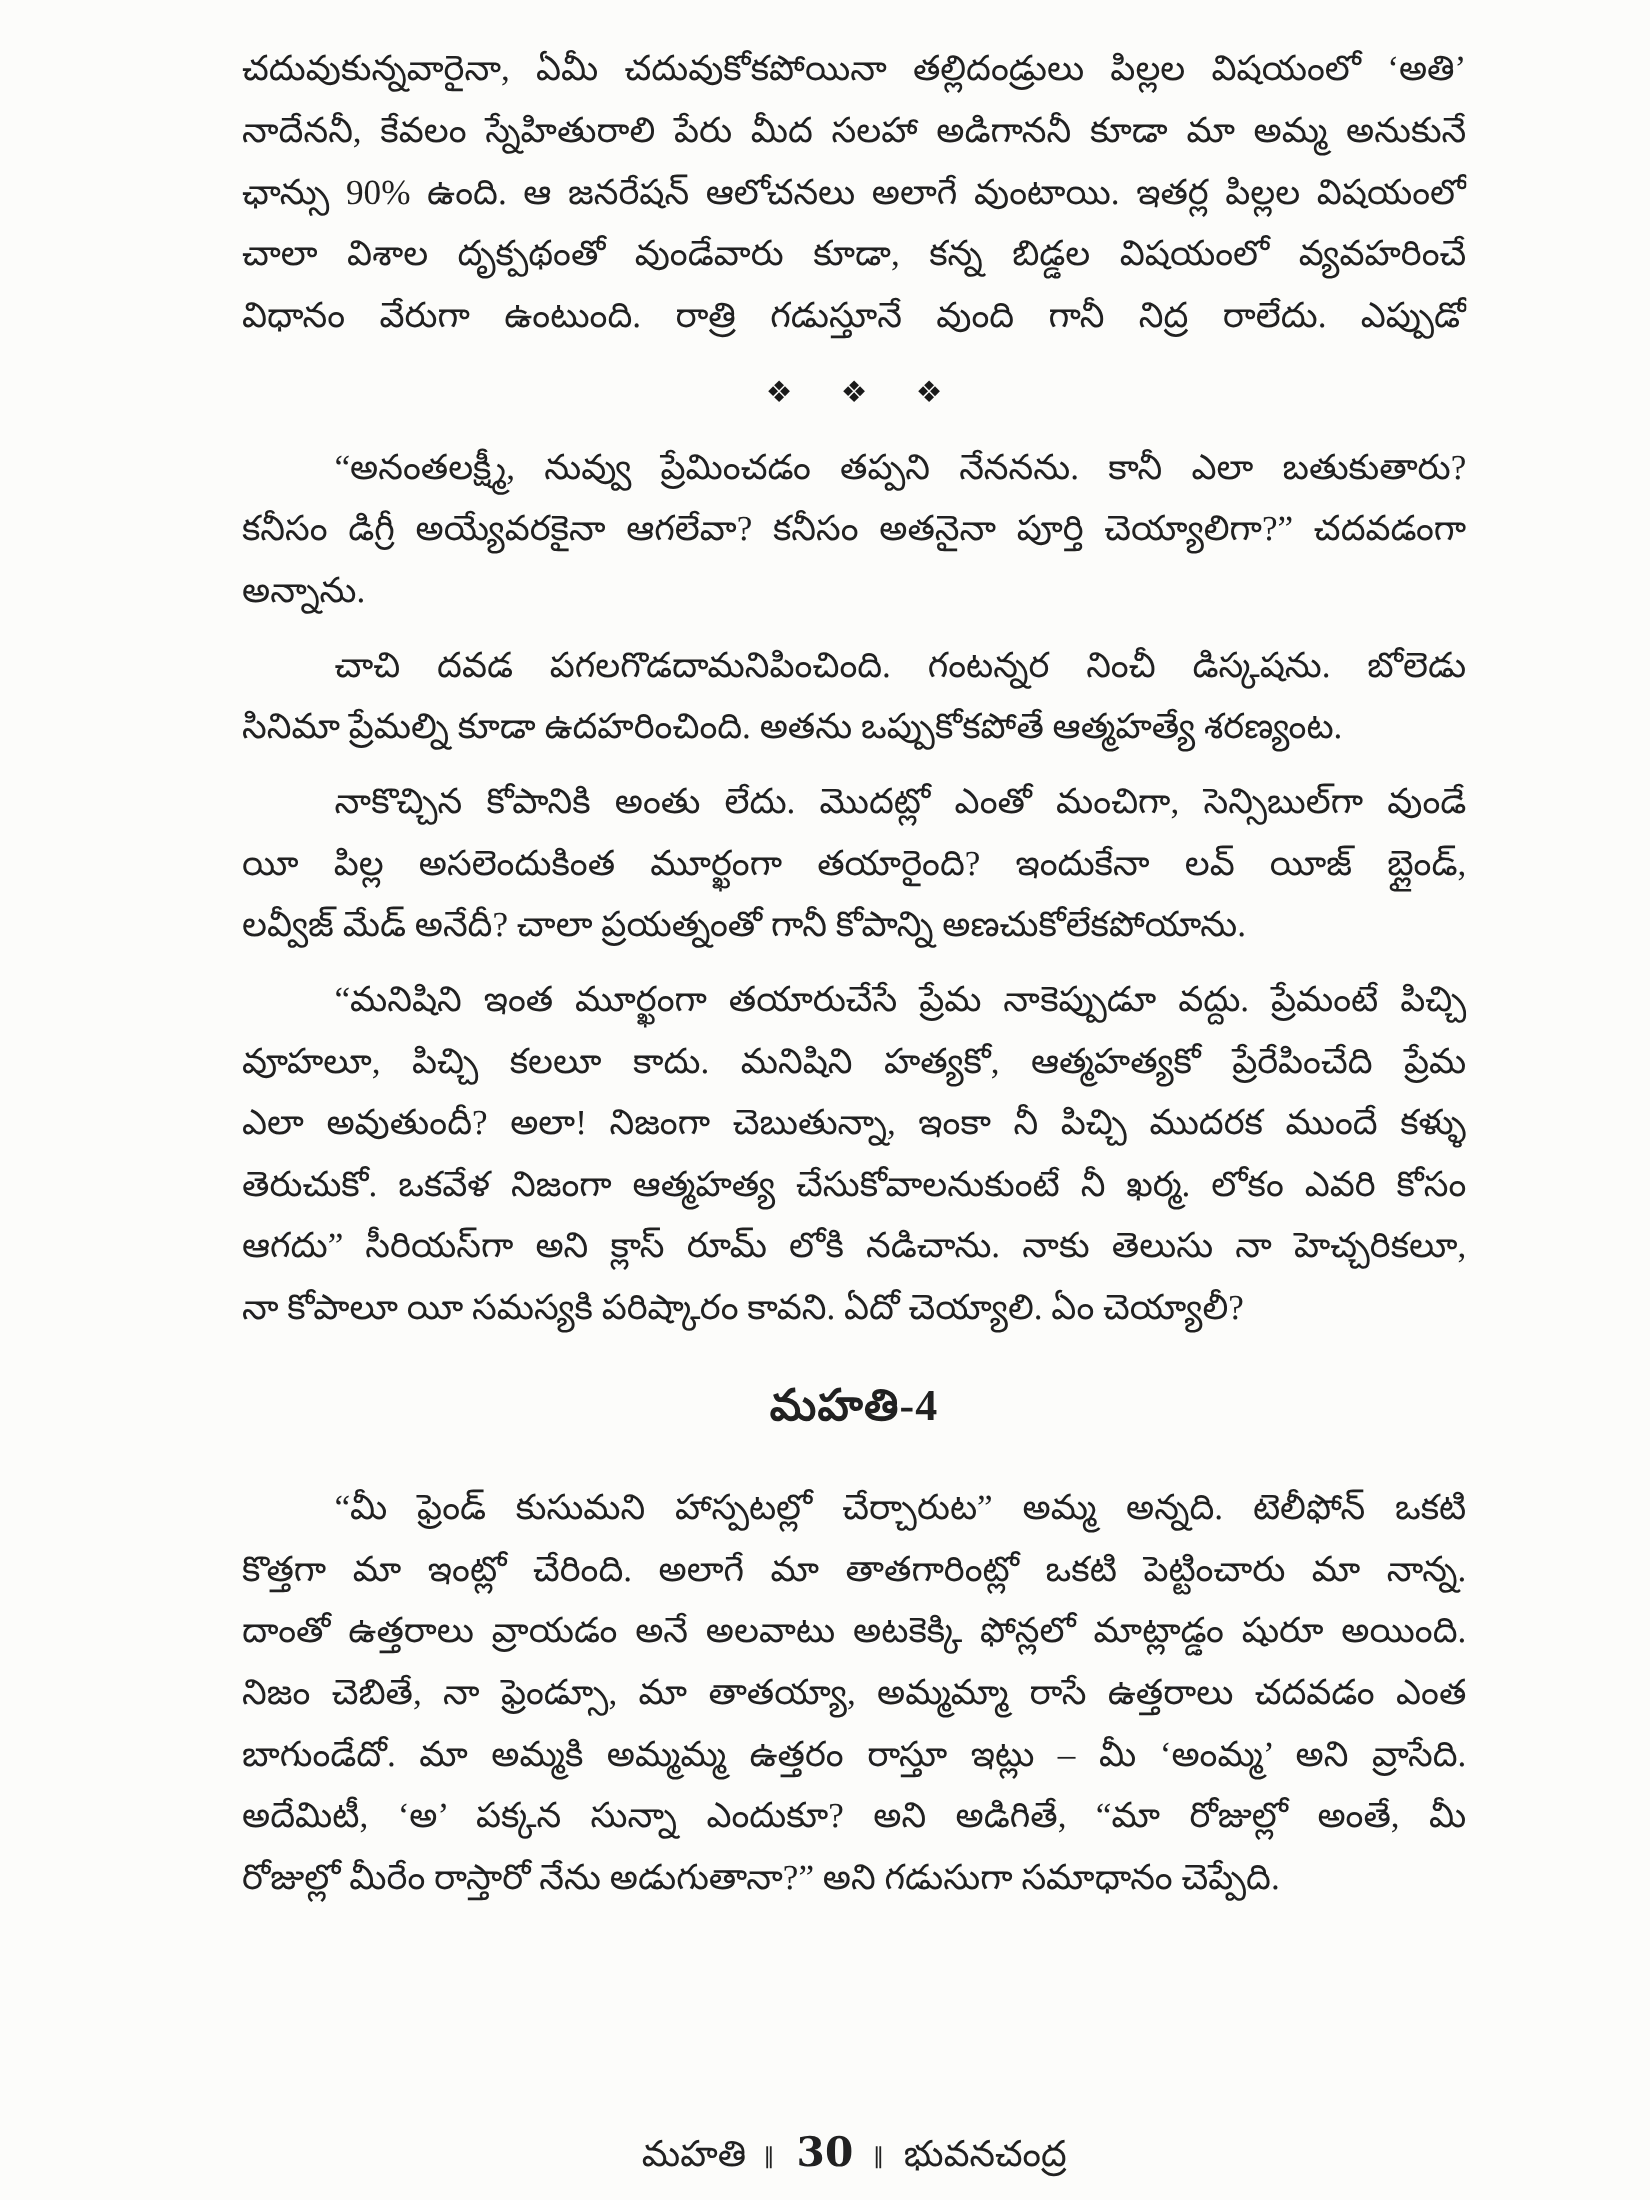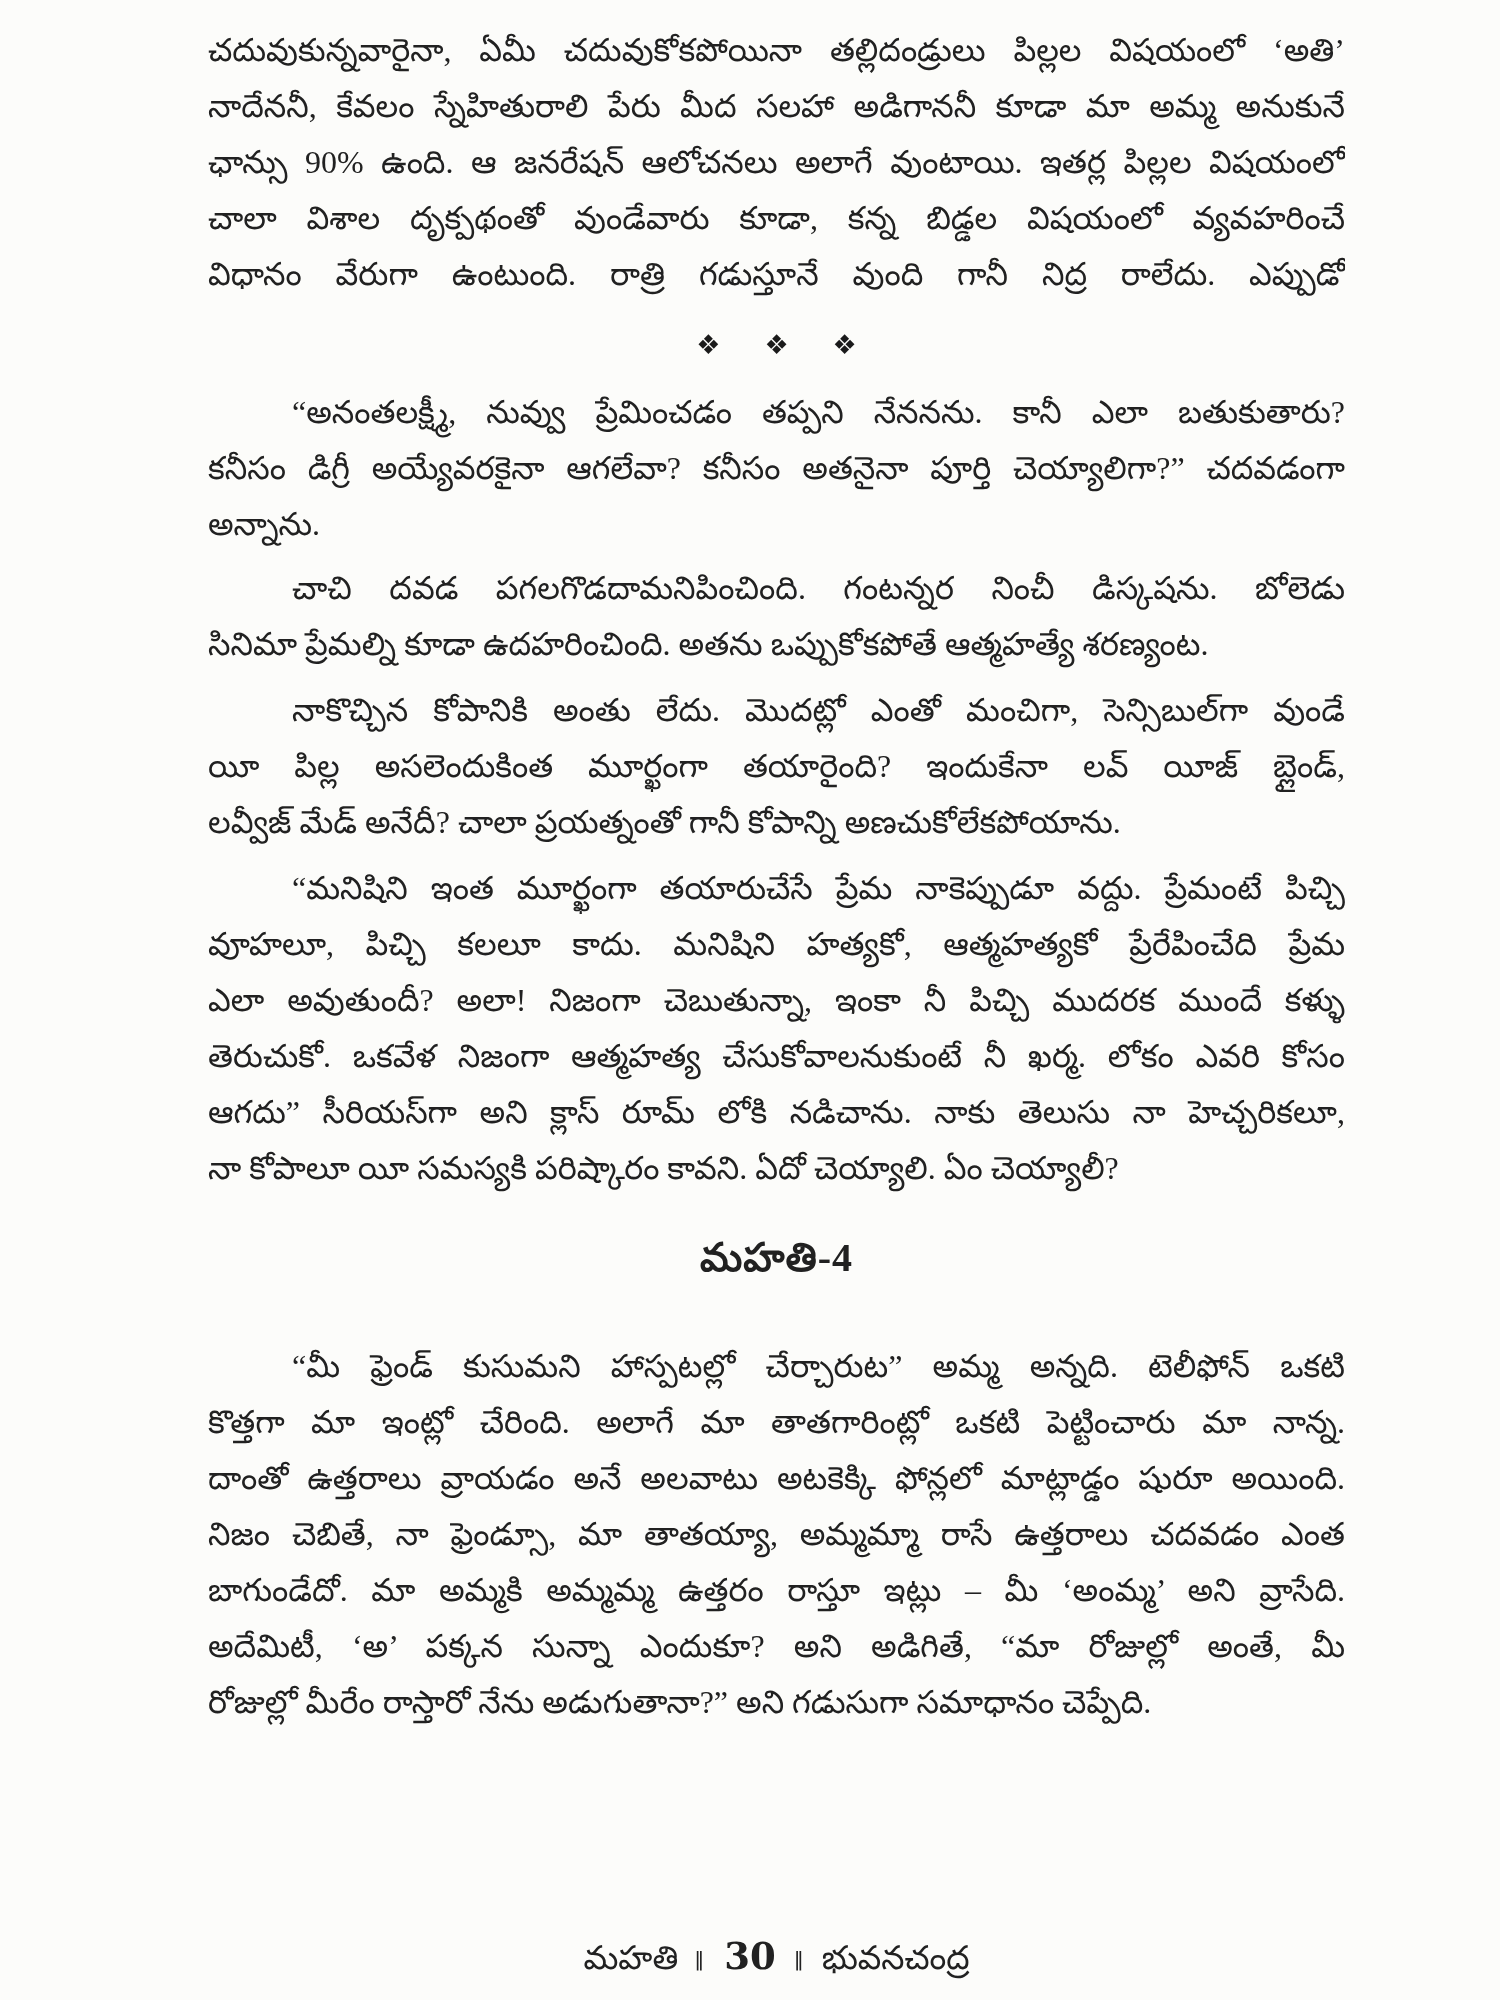--- a/index.html
+++ b/index.html
@@ -16,21 +16,21 @@
     color: #212121;
     font-family: "Liberation Serif", "DejaVu Serif", serif;
     overflow: hidden;
   }
   .text-block {
     position: absolute;
     left: 208px;
     top: 22px;
     width: 1137px;
   }
-  .para { margin: 0; }
+  .para { margin: 12px; }
   .tl {
     height: 56px;
     line-height: 56px;
     font-size: 32px;
     text-align: justify;
     text-align-last: left;
     overflow: hidden;
     white-space: normal;
   }
   .jst { text-align-last: justify; text-justify: inter-word; }
@@ -46,21 +46,21 @@
     margin: 14px 0 12px 0;
   }
   .separator .diamond {
     font-size: 27px;
     color: #1a1a1a;
     font-family: "DejaVu Sans", sans-serif;
   }
   .chapter-heading {
     height: 56px;
     line-height: 56px;
-    margin: 34px 0 52px 0;
+    margin: 34px 0 36px 0;
     text-align: center;
     font-size: 40px;
     font-weight: 700;
     letter-spacing: 1px;
   }
   .footer {
     position: absolute;
     top: 1926px;
     left: 208px;
     width: 1137px;

